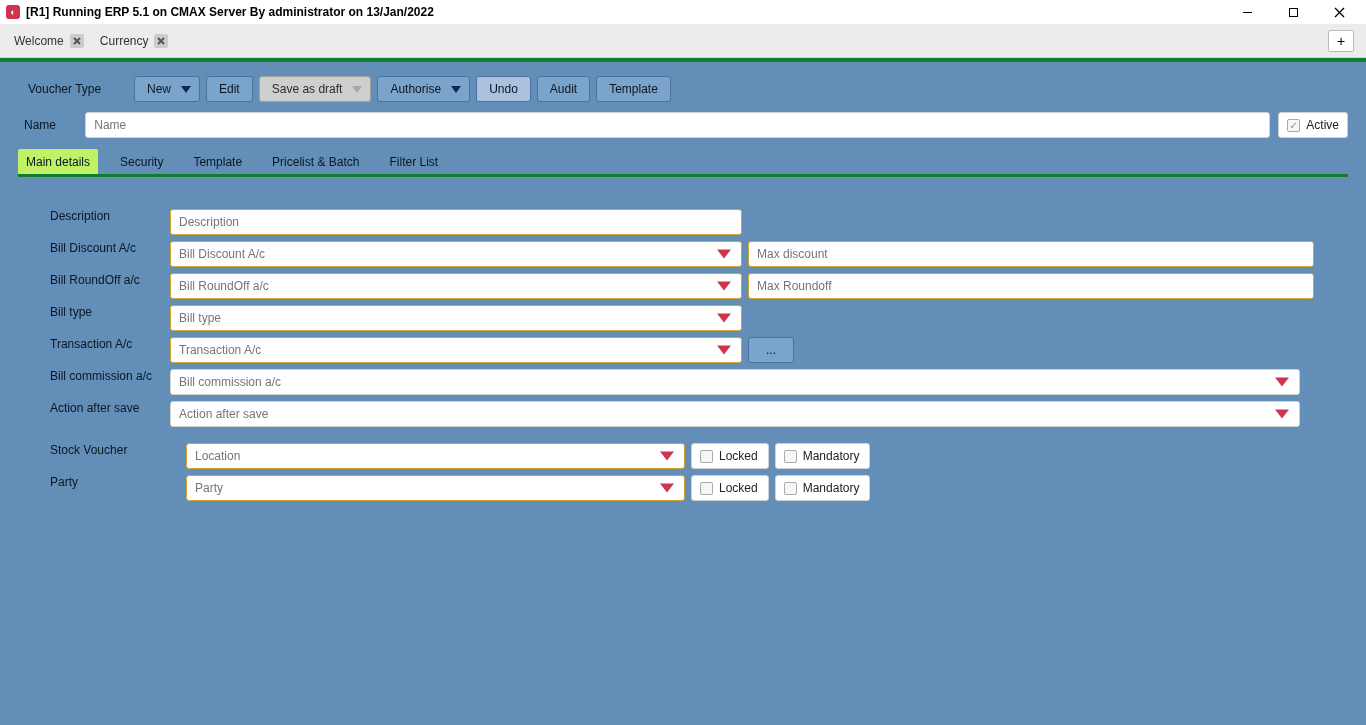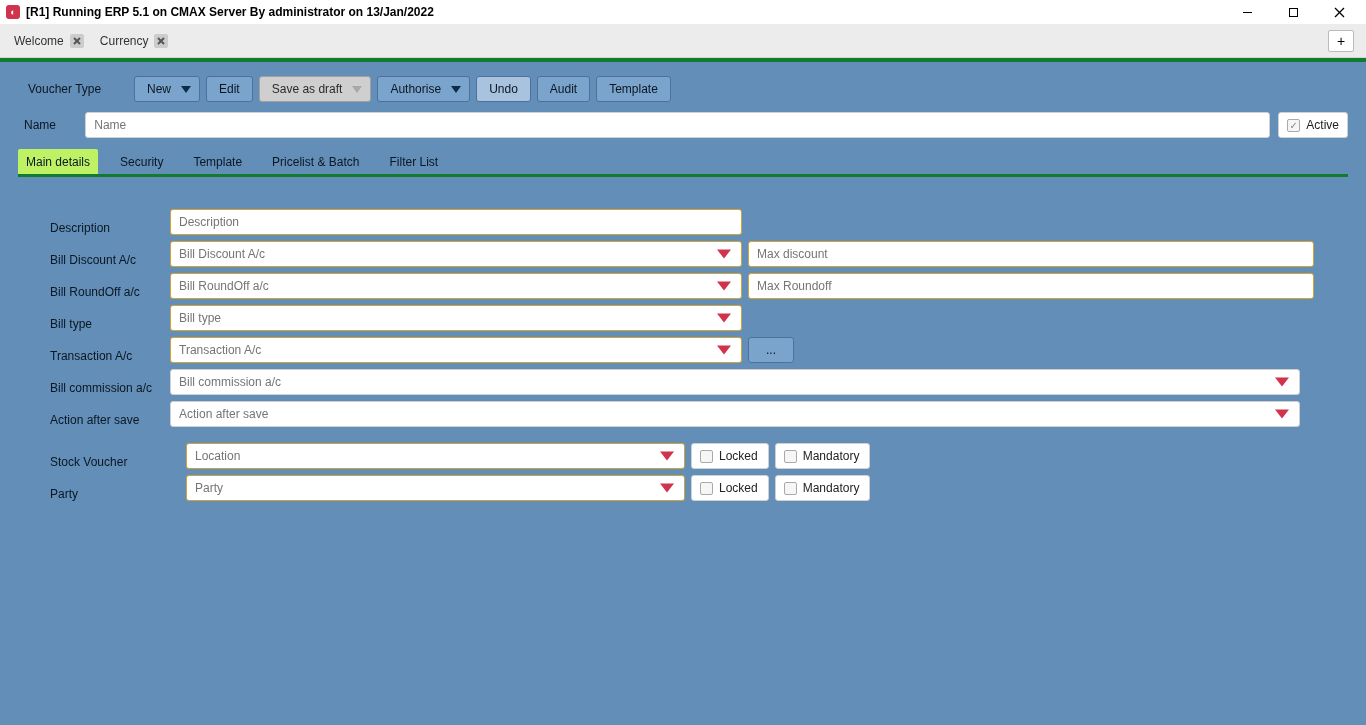--- a/index.html
+++ b/index.html
@@ -62,21 +62,21 @@
 .tabs1 .t.active { background: #bef264; border-radius: 2px 2px 0 0; }
 
 
 .tabs2wrap { padding: 14px 10px 0 10px; }
 .tabs2 { display: flex; gap: 12px; align-items: flex-end; border-bottom: 2px solid #117c2e; height: 26px; }
 .tabs2 .t { padding: 5px 8px 4px; font-size: 12px; color: #0b1722; cursor: pointer; }
 .tabs2 .t.active { background: #e3f28e; border-radius: 2px 2px 0 0; }
 
 
 .details { padding: 18px 0 0 22px; }
-.drow { display: flex; align-items: flex-end; margin-bottom: 6px; }
+.drow { display: flex; align-items: flex-start; margin-bottom: 6px; }
 .drow .dlabel { width: 120px; font-size: 12px; color: #0b1722; }
 .drow .gap { width: 6px; }
 .fld.long { width: 1130px; }
 .fld.med  { width: 572px; }
 .fld.med2 { width: 566px; }
 .fld.short{ width: 499px; margin-left: 16px; }
 .morebtn { width: 46px; height: 26px; margin-left: 6px; background: #7aa4cc; border: 1px solid #4c71a0; border-radius: 3px; display: flex; align-items: center; justify-content: center; font-size: 12px; cursor: pointer; color: #0b1722; }
 
 
 .chkbox { height: 26px; background: #fff; border: 1px solid #d0d0d0; border-radius: 3px; display: flex; align-items: center; gap: 6px; padding: 0 10px 0 8px; font-size: 12px; color: #222; }

